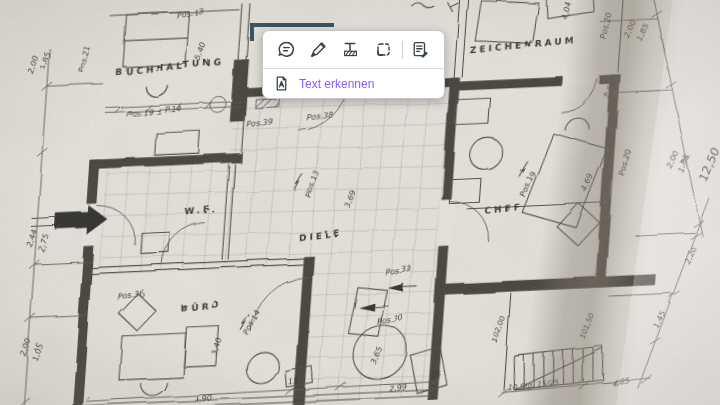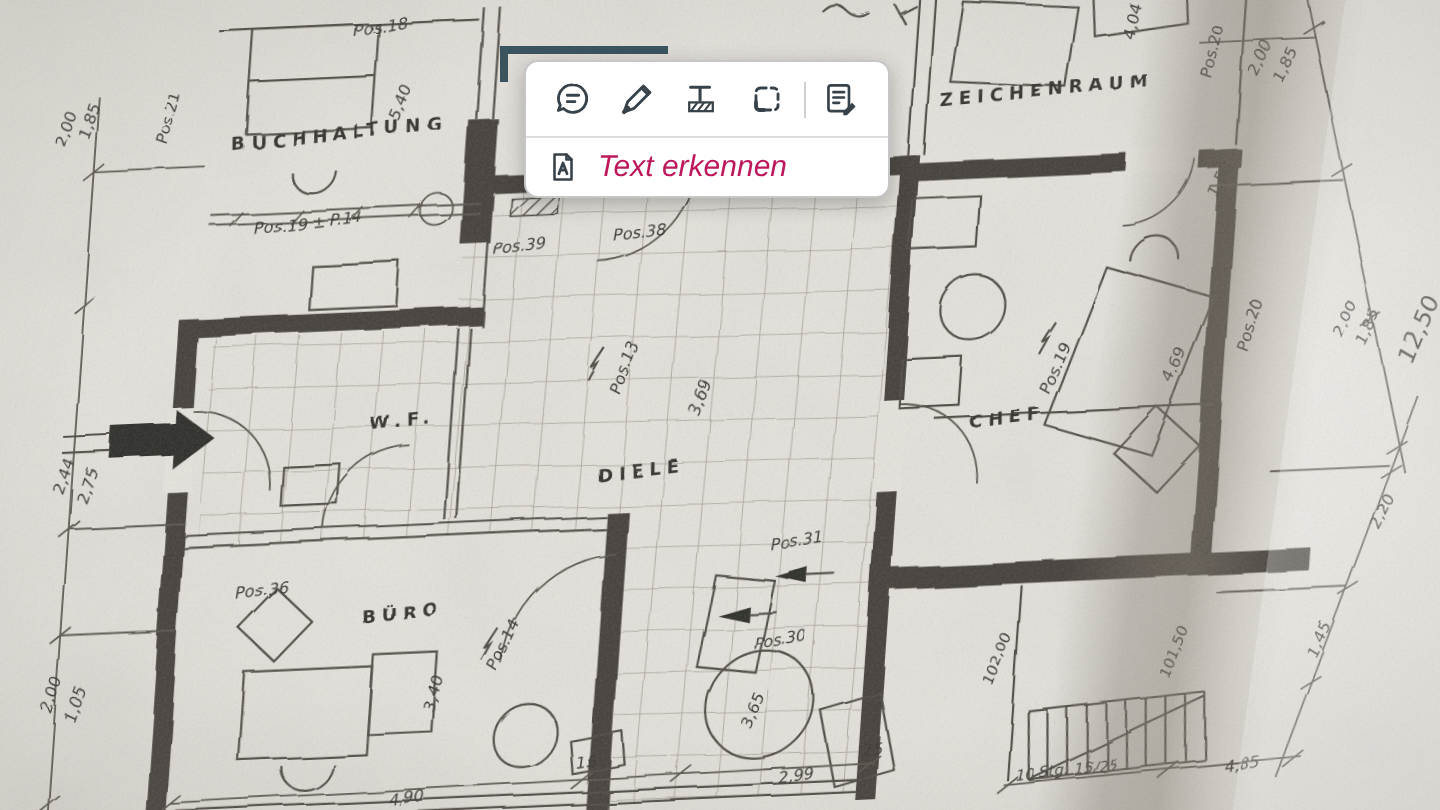--- a/index.html
+++ b/index.html
@@ -18,21 +18,21 @@
   
   #toolbar{position:absolute;left:262px;top:30px;width:181px;background:#ffffff;
      border:1px solid #c6c6c6;border-radius:7px;box-shadow:0 3px 10px rgba(40,40,40,.30);
      z-index:5;}
   #toolbar .row1{display:flex;align-items:center;justify-content:space-between;height:37px;padding:0 9px;}
   .tb-btn{width:28px;height:28px;display:flex;align-items:center;justify-content:center;
      background:none;border:none;padding:0;cursor:pointer;border-radius:4px;}
   .tb-sep{width:1px;height:18px;background:#cfcfcf;}
   #toolbar .row2{display:flex;align-items:center;height:29px;padding:0 10px;gap:9px;
      border-top:1px solid #dcdcdc;cursor:pointer;}
-  #ocr-label{font-size:15px;color:#be185d;font-style:italic;}
+  #ocr-label{font-size:12px;color:#8b5cf6;}
   .icon svg{display:block;}
   
   .bracket{position:absolute;background:#3a5460;z-index:4;}
   #bracket-h{left:250px;top:23px;width:84px;height:4px;}
   #bracket-v{left:250px;top:23px;width:4px;height:18px;}
 </style>
 </head>
 <body>
 
 <svg id="photo" viewBox="0 0 720 405" xmlns="http://www.w3.org/2000/svg">

